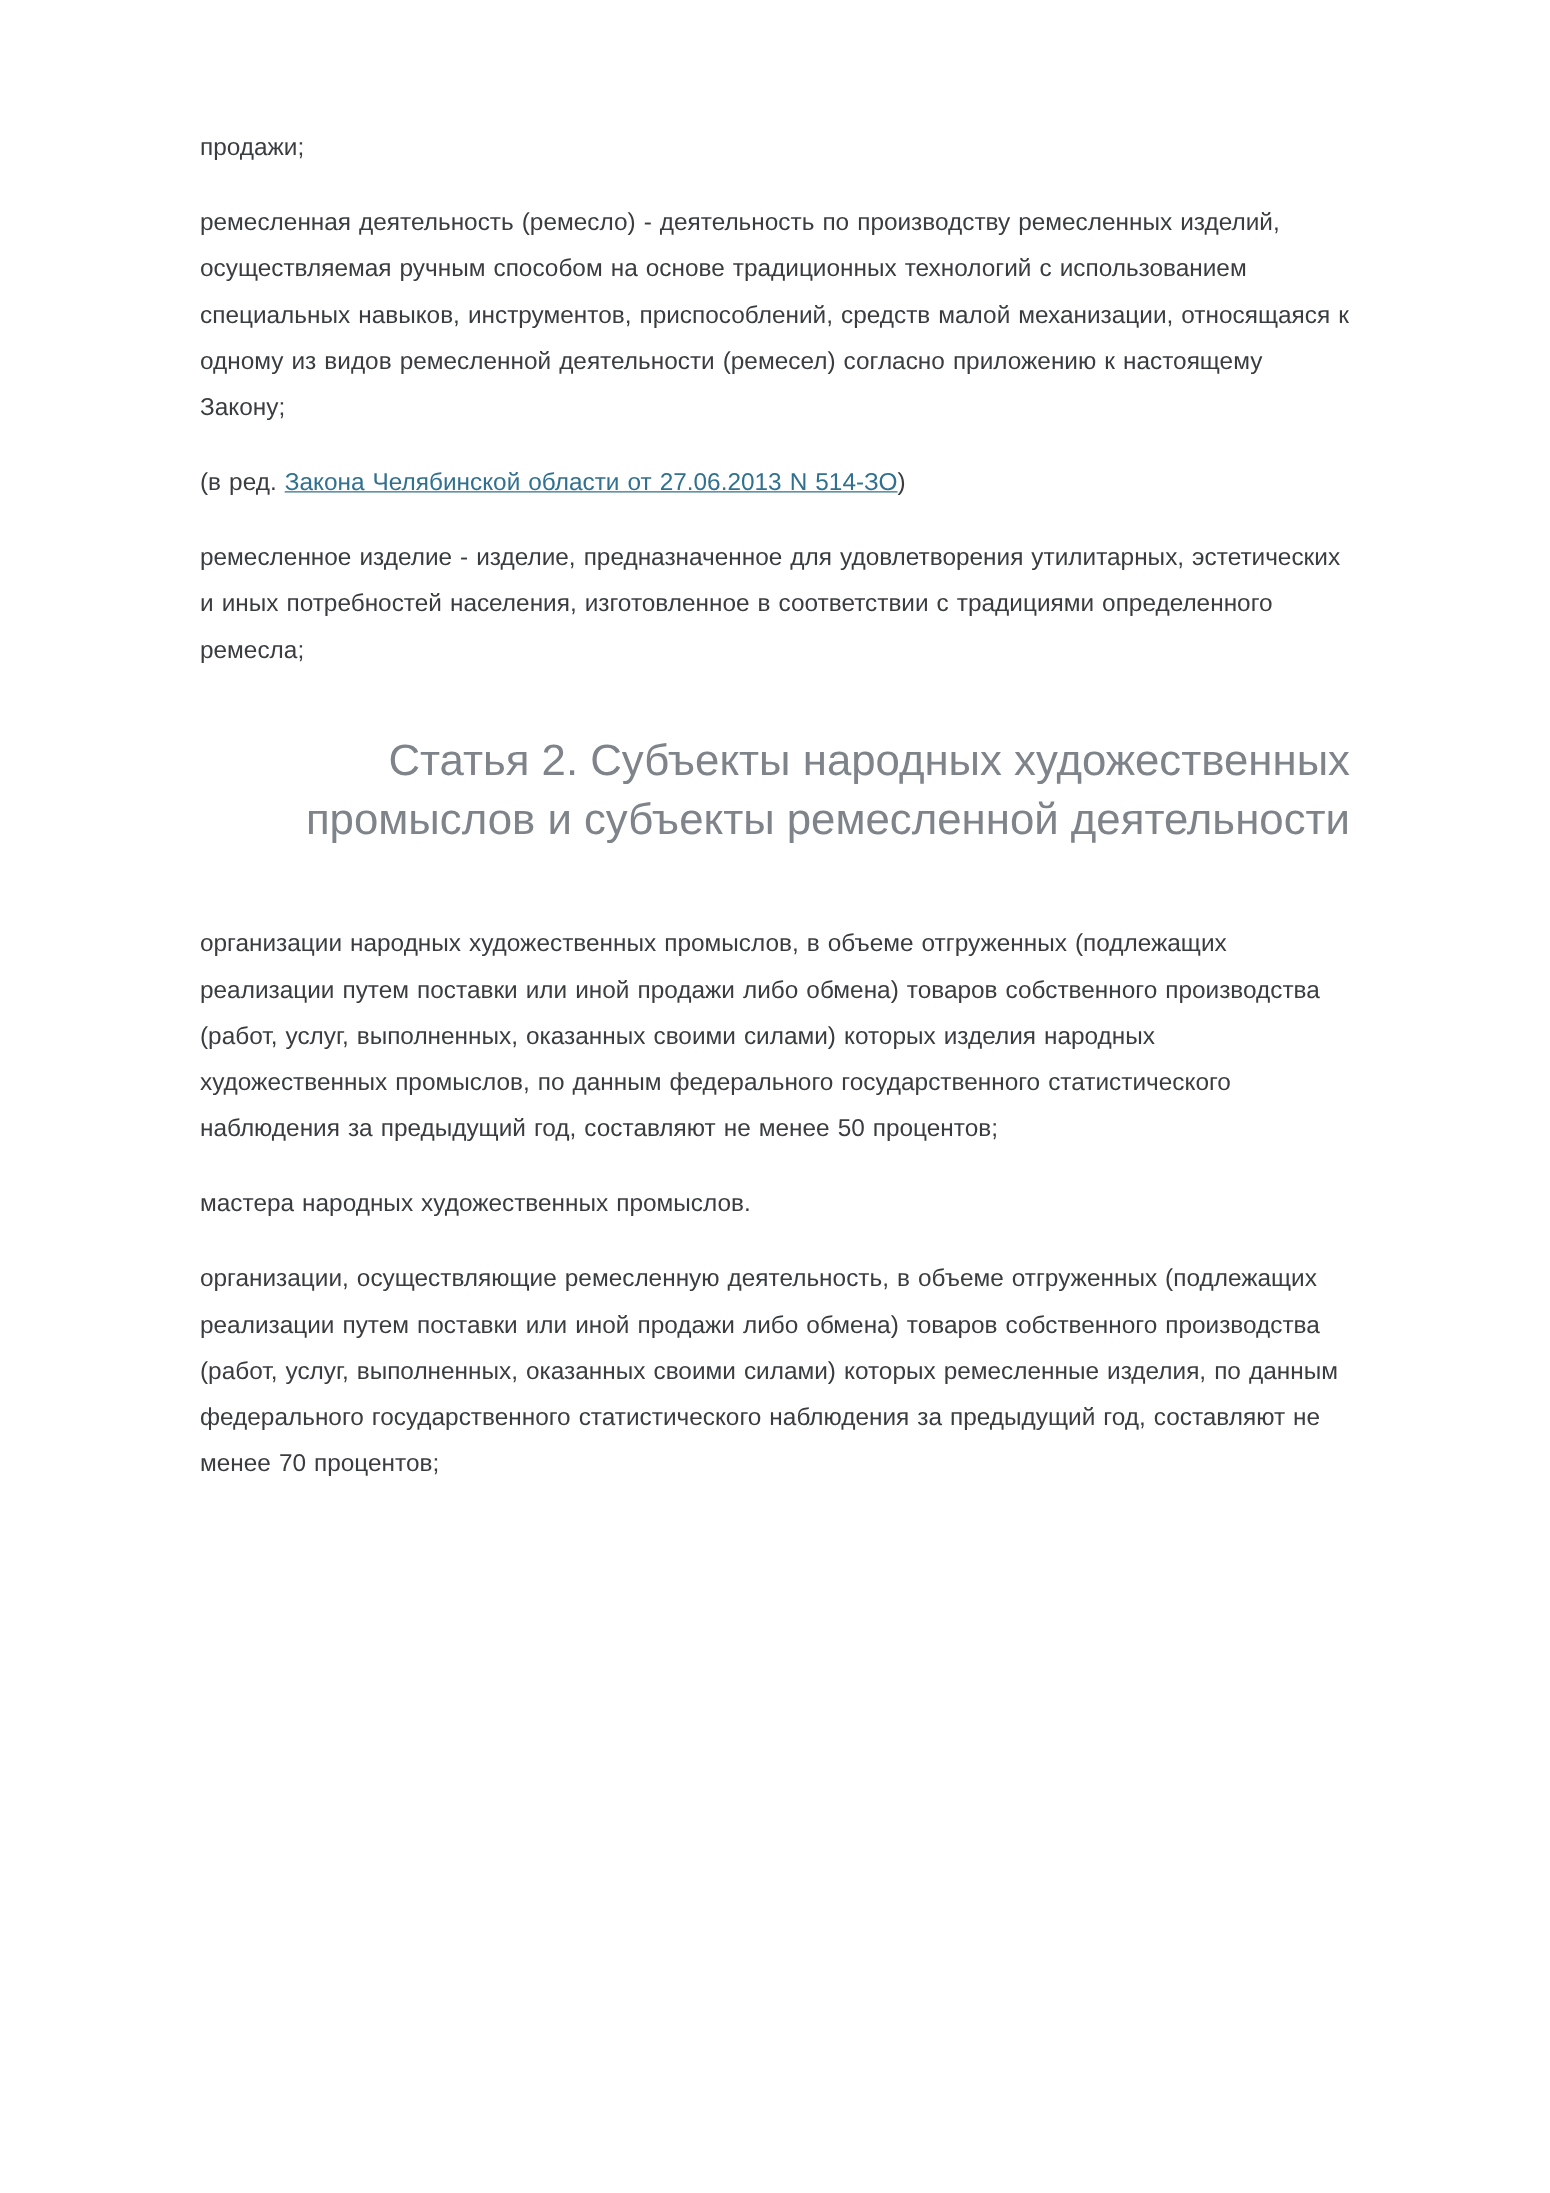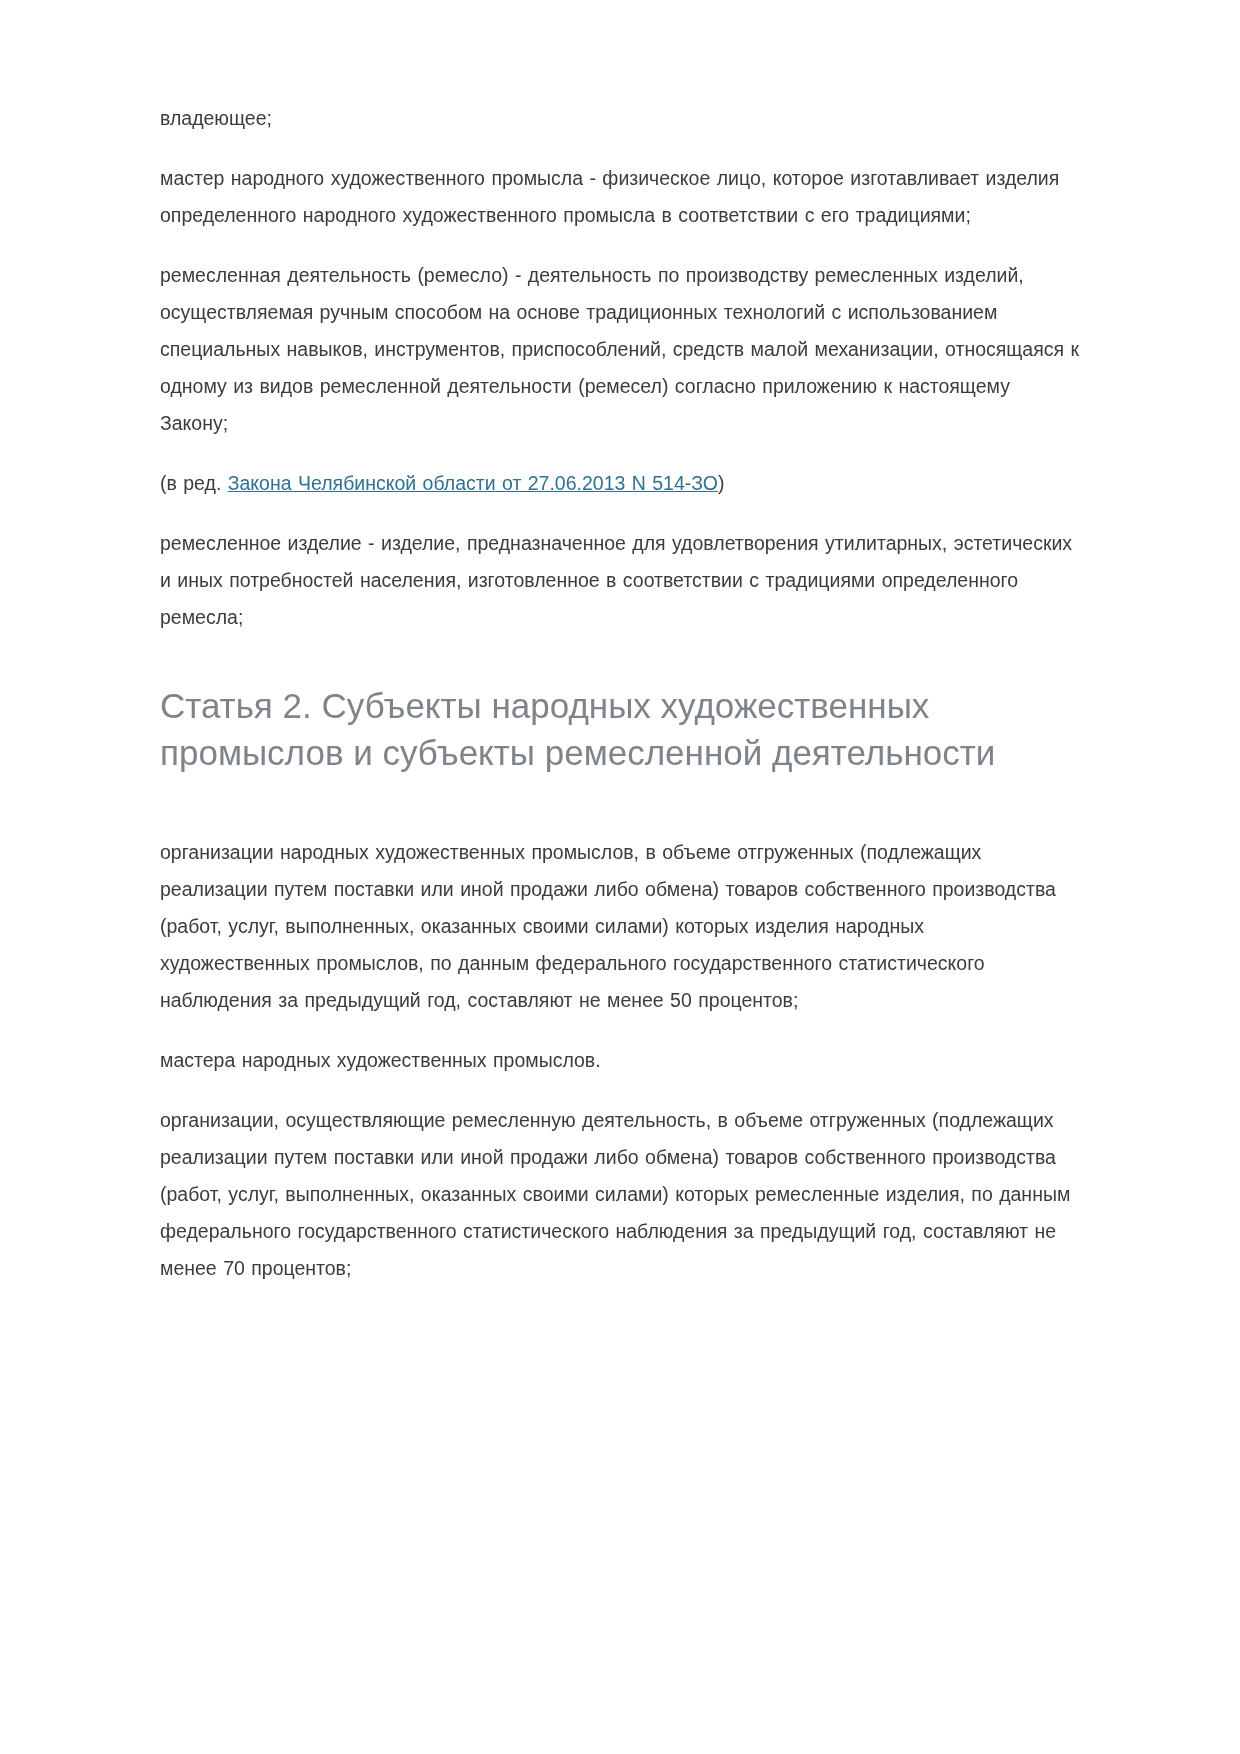--- a/index.html
+++ b/index.html
@@ -30,30 +30,29 @@
   p.paragraph a {
     color: var(--link-color, #31708f);
     cursor: pointer;
   }
   h1.article-heading {
     margin: 46px 0 58px 0;
     font-size: 35px;
     line-height: 47px;
     font-weight: 400;
     color: var(--heading-color, #7f848a);
-    text-align: left;
+    text-align: right;
   }
 </style>
 </head>
 <body style="background: rgb(255, 255, 255);">
 
 <div class="page">
   <div class="doc-body">
-      <p class="paragraph"><span>владеющее;</span></p>
-      <p class="paragraph"><span>мастер народного художественного промысла - физическое лицо, которое изготавливает изделия определенного народного художественного промысла в соответствии с его традициями;</span></p>
+      <p class="paragraph"><span>продажи;</span></p>
       <p class="paragraph"><span>ремесленная деятельность (ремесло) - деятельность по производству ремесленных изделий, осуществляемая ручным способом на основе традиционных технологий с использованием специальных навыков, инструментов, приспособлений, средств малой механизации, относящаяся к одному из видов ремесленной деятельности (ремесел) согласно приложению к настоящему Закону;</span></p>
       <p class="paragraph"><span>(в ред. </span><a href="#">Закона Челябинской области от 27.06.2013 N 514-ЗО</a><span>)</span></p>
       <p class="paragraph"><span>ремесленное изделие - изделие, предназначенное для удовлетворения утилитарных, эстетических и иных потребностей населения, изготовленное в соответствии с традициями определенного ремесла;</span></p>
       <h1 class="article-heading">Статья 2. Субъекты народных художественных промыслов и субъекты ремесленной деятельности</h1>
       <p class="paragraph"><span>организации народных художественных промыслов, в объеме отгруженных (подлежащих реализации путем поставки или иной продажи либо обмена) товаров собственного производства (работ, услуг, выполненных, оказанных своими силами) которых изделия народных художественных промыслов, по данным федерального государственного статистического наблюдения за предыдущий год, составляют не менее 50 процентов;</span></p>
       <p class="paragraph"><span>мастера народных художественных промыслов.</span></p>
       <p class="paragraph"><span>организации, осуществляющие ремесленную деятельность, в объеме отгруженных (подлежащих реализации путем поставки или иной продажи либо обмена) товаров собственного производства (работ, услуг, выполненных, оказанных своими силами) которых ремесленные изделия, по данным федерального государственного статистического наблюдения за предыдущий год, составляют не менее 70 процентов;</span></p>
     </div>
 </div>
 

